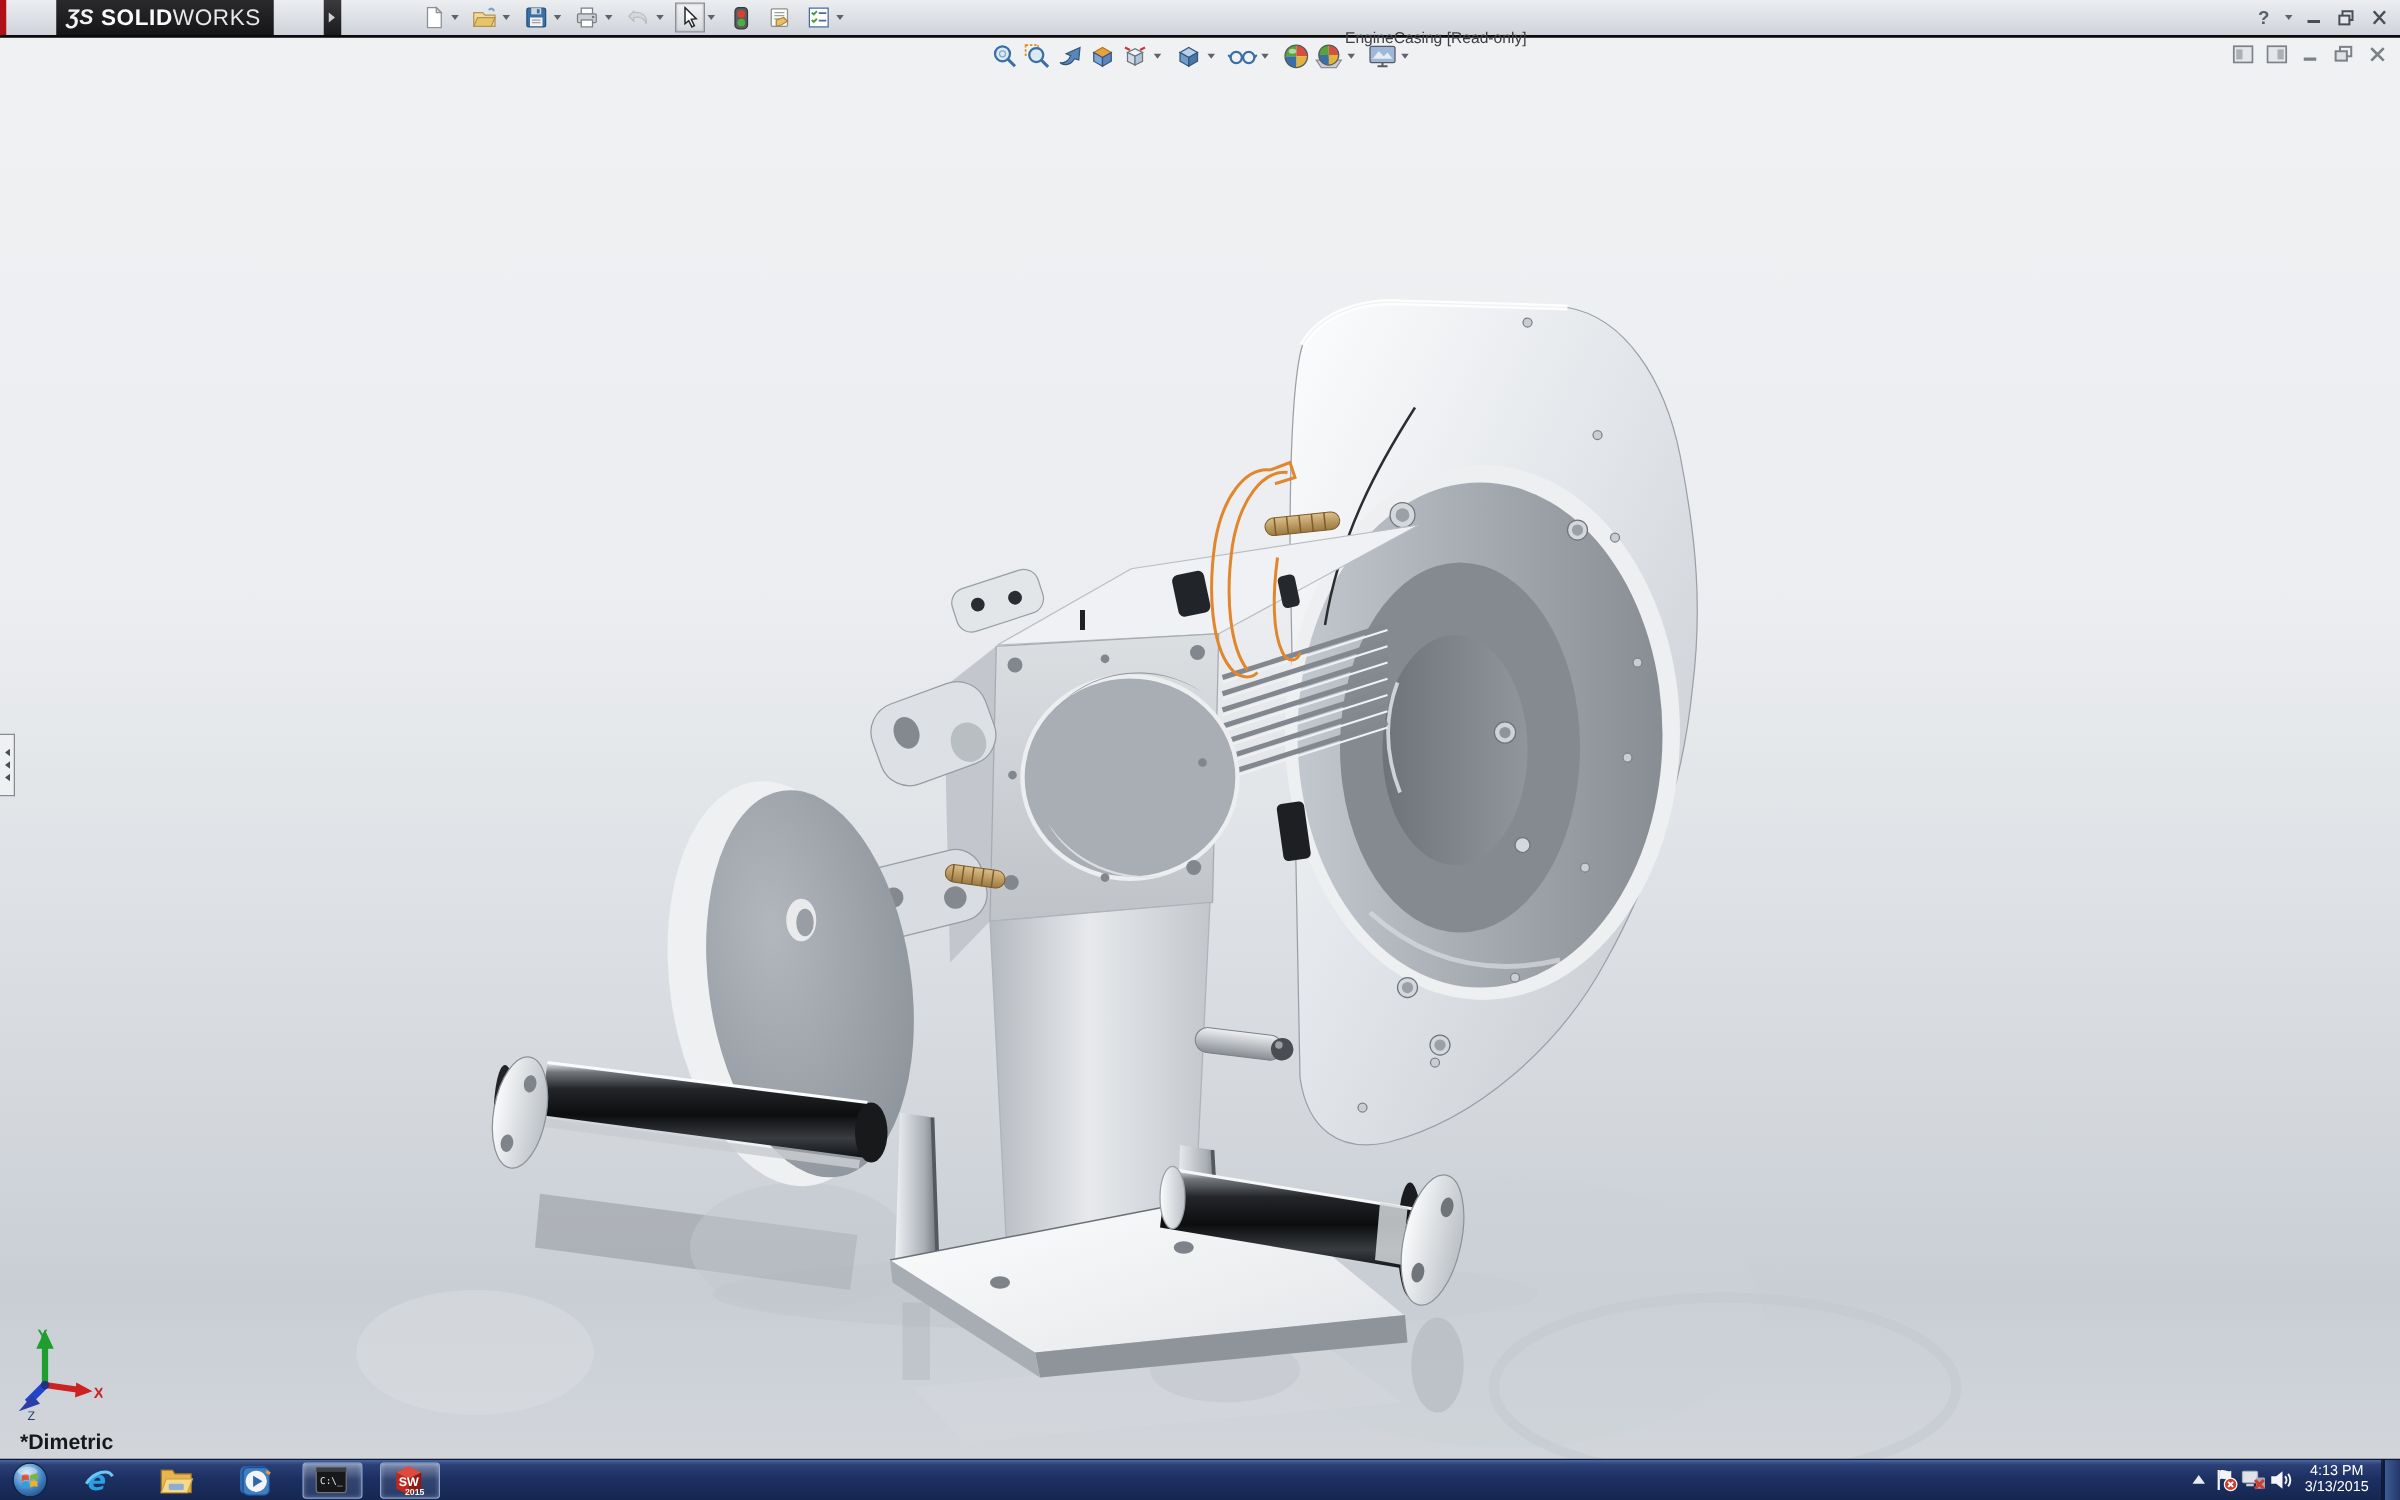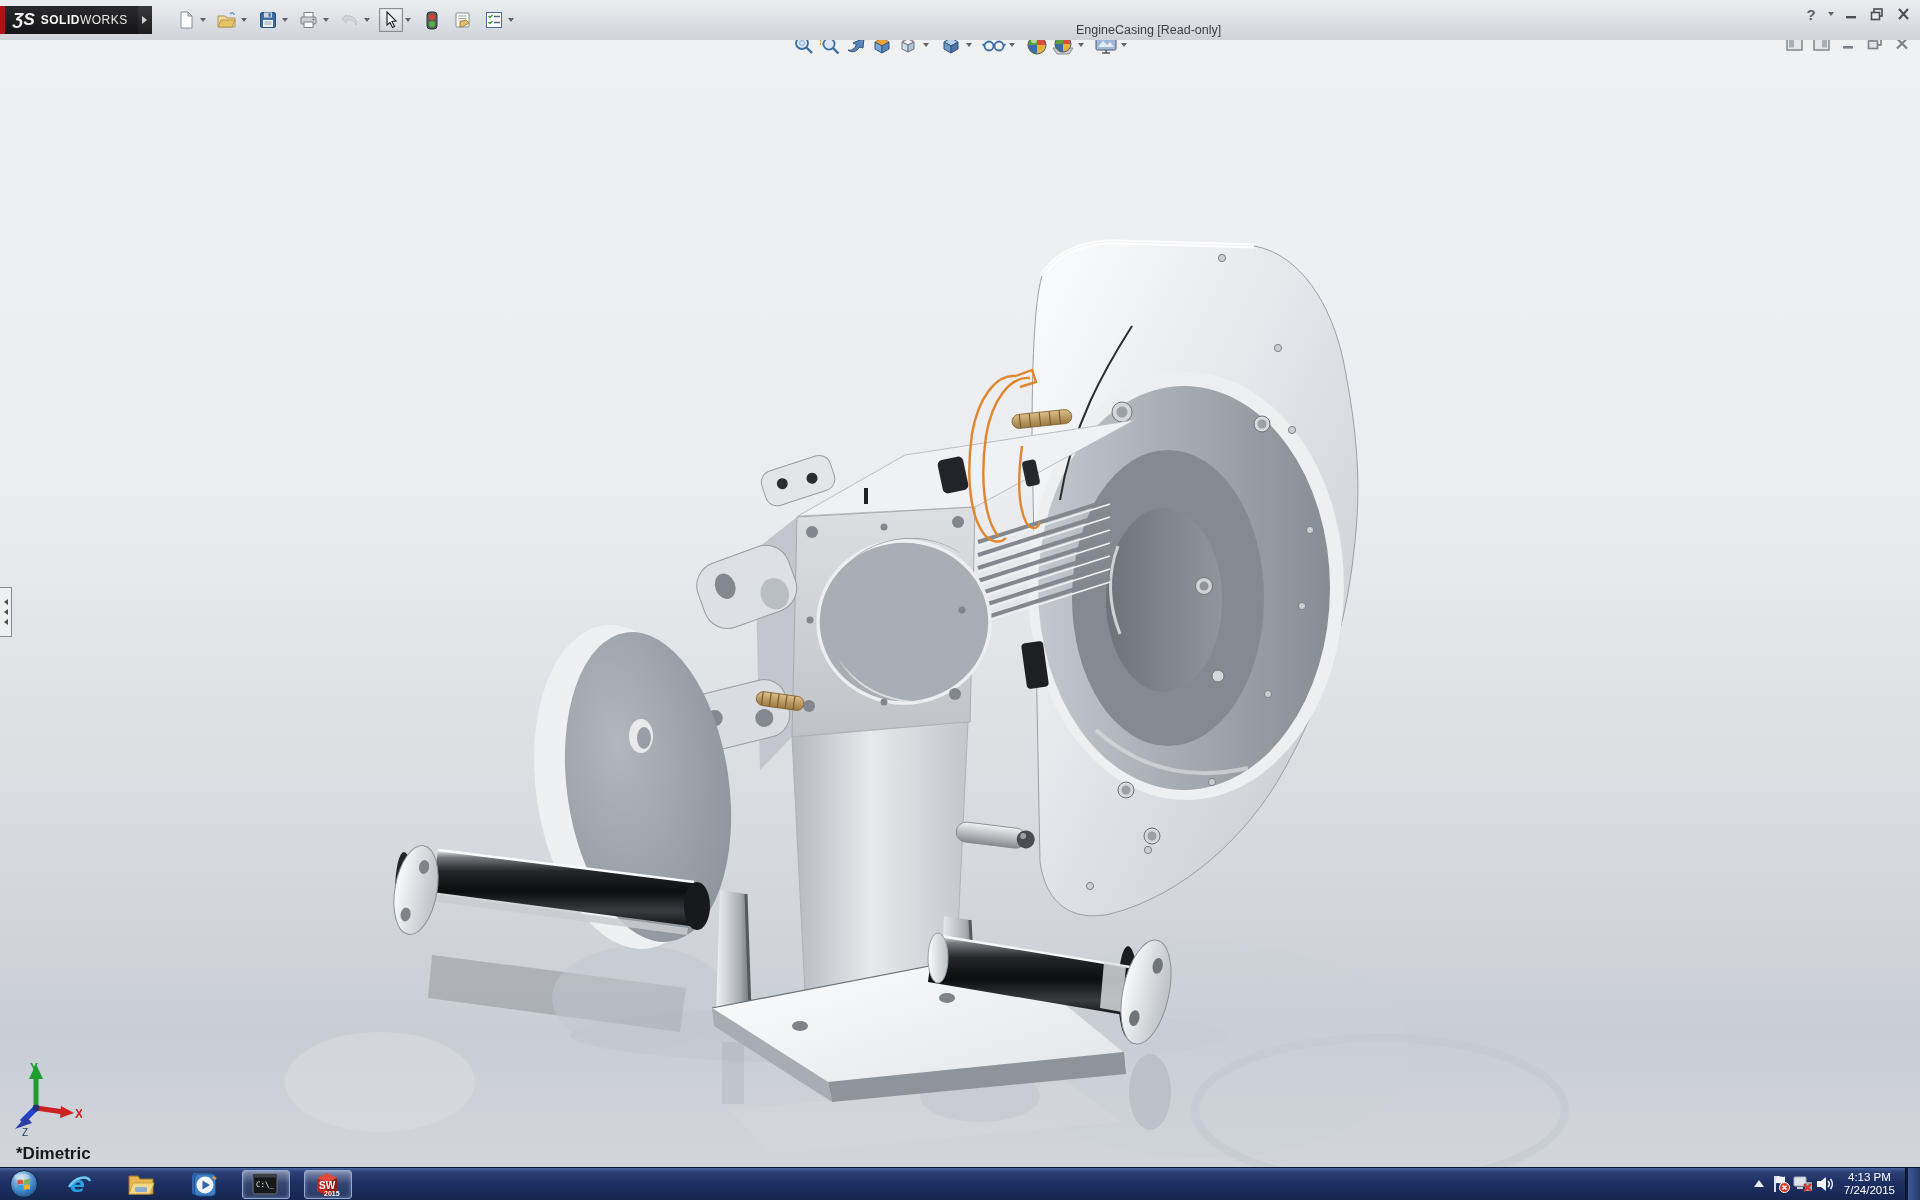--- a/index.html
+++ b/index.html
@@ -1,24 +1,24 @@
 <!DOCTYPE html>
 <html><head>
 <meta charset="utf-8">
 <style>
   html,body{margin:0;padding:0;width:1920px;height:1200px;overflow:hidden;
     font-family:"Liberation Sans","DejaVu Sans",sans-serif;background:#000;}
-  .titlebar{position:absolute;top:0;left:0;width:1920px;height:40px;
+  .titlebar{position:absolute;top:0;left:0;width:1920px;height:28px;
     background:linear-gradient(180deg,#eceef1 0%,#dcdfe4 55%,#cfd3d9 100%);
-    display:flex;align-items:center;z-index:30;}
+    display:flex;align-items:center;z-index:30;gap:40px;}
   .accent-strip{width:5px;height:28px;background:#b01116;}
   .logo-block{height:28px;background:linear-gradient(180deg,#2a2a2c,#151517);
     display:flex;align-items:center;padding:0 10px 0 8px;}
   .logo-mark{color:#f2f2f2;font-weight:bold;font-style:italic;font-size:17px;margin-right:6px;}
-  .logo-text{color:#fafafa;font-size:12px;font-weight:bold;letter-spacing:.5px;}
+  .logo-text{color:#fafafa;font-size:18px;font-weight:bold;letter-spacing:.5px;}
   .logo-text b{font-weight:bold}.logo-text span{font-weight:normal;color:#e8e8e8;}
   .menu-expand{width:14px;height:28px;background:linear-gradient(180deg,#3a3a3c,#1b1b1d);
     display:flex;align-items:center;justify-content:center;cursor:pointer;}
   .tri-right{width:0;height:0;border-left:5px solid #cfcfcf;border-top:4px solid transparent;border-bottom:4px solid transparent;}
   .main-toolbar{display:flex;align-items:center;margin-left:22px;height:28px;}
   .tb-group{display:flex;align-items:center;margin-right:7px;}
   .tb-btn{width:24px;height:24px;border:1px solid transparent;background:transparent;
     display:flex;align-items:center;justify-content:center;padding:0;cursor:pointer;}
   .tb-btn.active{border:1px solid #8a8f96;background:linear-gradient(180deg,#f2f3f5,#d4d8dd);box-shadow:inset 0 0 2px #aaa;}
   .tb-btn.disabled{opacity:.45;filter:grayscale(.6);}
@@ -681,17 +681,17 @@
       </svg>
     </div>
     <div class="tray-ic" title="Volume">
       <svg width="20" height="20" viewBox="0 0 20 20">
         <polygon points="2,7 6,7 11,3 11,17 6,13 2,13" fill="#f2f4f7"></polygon>
         <path d="M13 7a4.5 4.5 0 0 1 0 6M15.5 5a8 8 0 0 1 0 10" fill="none" stroke="#f2f4f7" stroke-width="1.6"></path>
       </svg>
     </div>
     <div class="clock">
       <div>4:13 PM</div>
-      <div>7/24/2015</div>
+      <div>3/13/2015</div>
     </div>
     <div class="show-desktop" title="Show desktop"></div>
   </div>
 </div>
 
 </body></html>

